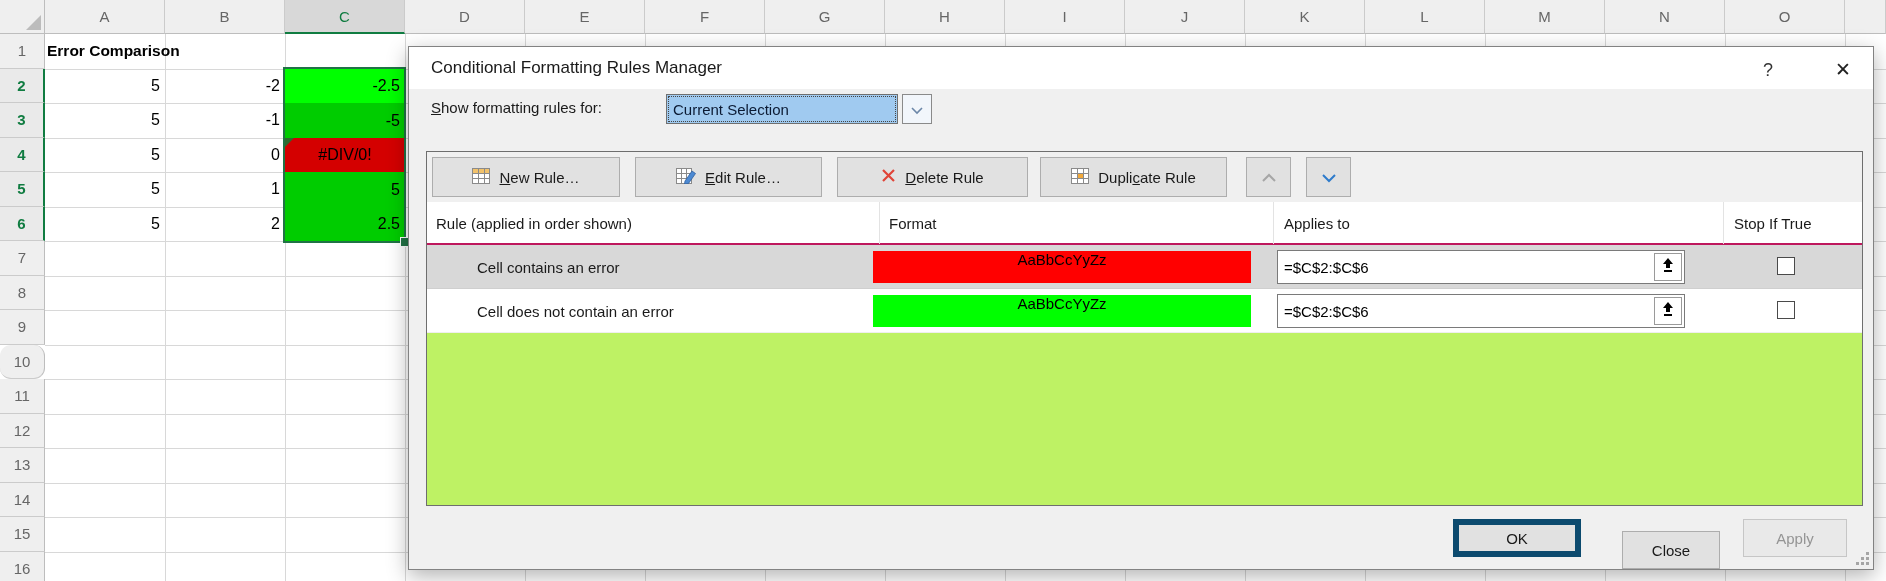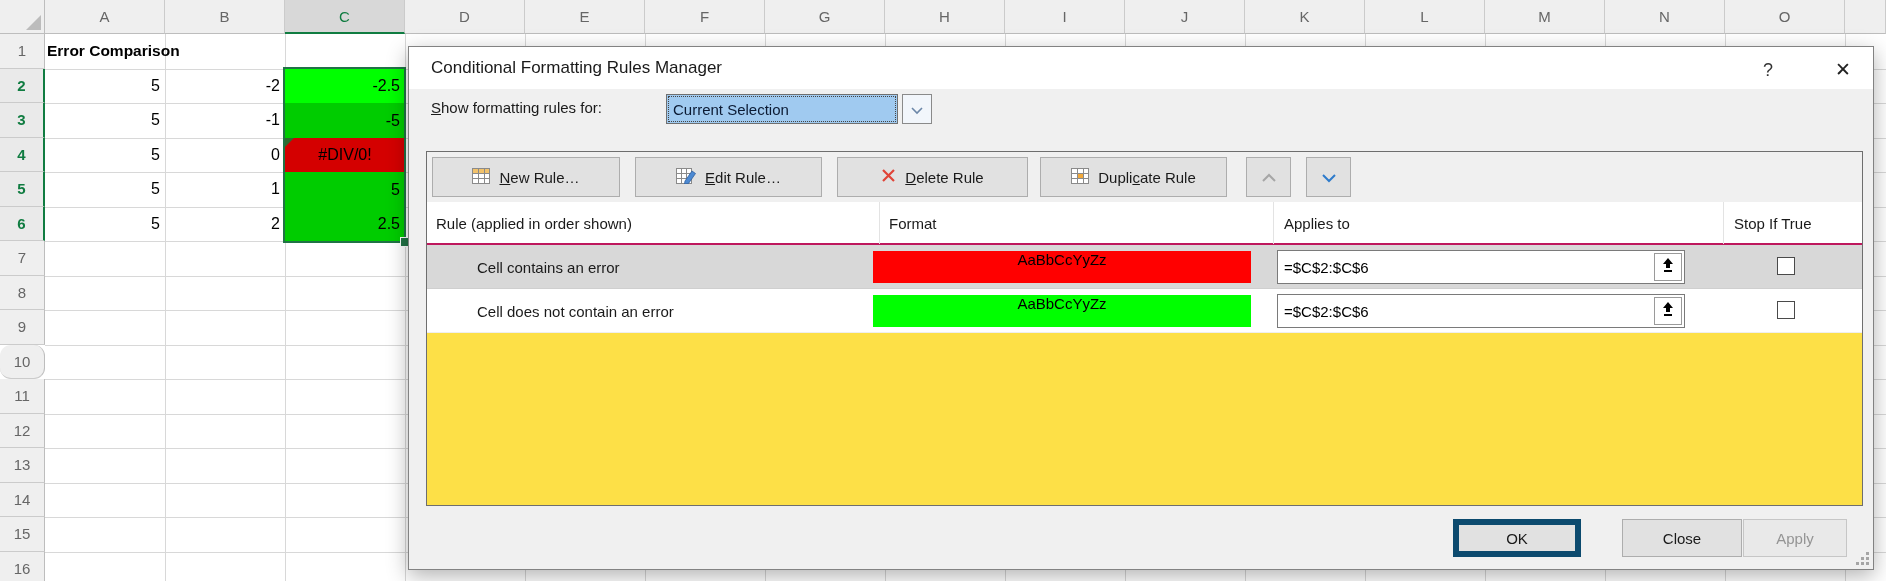--- a/index.html
+++ b/index.html
@@ -43,21 +43,21 @@
   .dlg-close{position:absolute;left:1418px;top:8px;width:32px;height:28px;display:flex;
              align-items:center;justify-content:center;font-size:19px;color:#222;cursor:default;}
   .mn{text-decoration:underline;}
   .show-label{position:absolute;left:22px;top:52px;}
   .combo{position:absolute;left:257px;top:47px;width:232px;height:30px;box-sizing:border-box;
          background:#A0CAF0;border:1px solid #707070;display:flex;align-items:center;
          padding-left:6px;color:#0B1A33;outline:1px dotted #444;outline-offset:-3px;}
   .combo-btn{position:absolute;left:493px;top:47px;width:30px;height:30px;box-sizing:border-box;
          background:#F2F6FB;border:1px solid #8A8A8A;display:flex;align-items:center;justify-content:center;}
   .rules-box{position:absolute;left:17px;top:104px;width:1437px;height:355px;box-sizing:border-box;
-         background:#fde047;border:1px solid #6E6E6E;}
+         background:#bef264;border:1px solid #6E6E6E;}
   .rules-toolbar{position:absolute;left:0;top:0;right:0;height:50px;background:#F0F0F0;}
   .tb-btn{position:absolute;top:5px;height:40px;box-sizing:border-box;background:#E1E1E1;
           border:1px solid #ADADAD;display:flex;align-items:center;justify-content:center;gap:9px;}
   .list-hdr{position:absolute;left:0;top:50px;right:0;height:43px;background:#fff;
             border-bottom:2px solid #be185d;box-sizing:border-box;}
   .hdr-lbl{position:absolute;top:0;height:42px;display:flex;align-items:center;color:#1a1a1a;}
   .hdr-sep{position:absolute;top:0;width:1px;height:42px;background:#E3E3E3;}
   .rule-row{position:absolute;left:0;right:0;height:44px;background:#fff;box-sizing:border-box;
             border-bottom:1px solid #EFEFEF;}
   .rule-row.sel{background:#D8D8D8;border-bottom:1px solid #CFCFCF;}
@@ -268,21 +268,21 @@
                 <path d="M6 0 L11 6 H8 V10 H4 V6 H1 Z" fill="#000"></path>
                 <rect x="2" y="12" width="8" height="2" fill="#000"></rect>
               </svg></span>
         </div>
       </div>
       <div class="stop-check"></div>
     </div>
   </div>
 
   <div class="btn default" style="left:1044px;width:128px;">OK</div>
-  <div class="btn" style="left:1213px;width:120px;">Close</div>
+  <div class="btn" style="left:1213px;width:98px;margin-top:12px;">Close</div>
   <div class="btn disabled" style="left:1334px;width:104px;">Apply</div>
 
   <div class="grip">
     <svg width="14" height="14">
         <g fill="#A5A5A5">
           <rect x="11" y="11" width="3" height="3"></rect>
           <rect x="6" y="11" width="3" height="3"></rect>
           <rect x="1" y="11" width="3" height="3"></rect>
           <rect x="11" y="6" width="3" height="3"></rect>
           <rect x="6" y="6" width="3" height="3"></rect>

